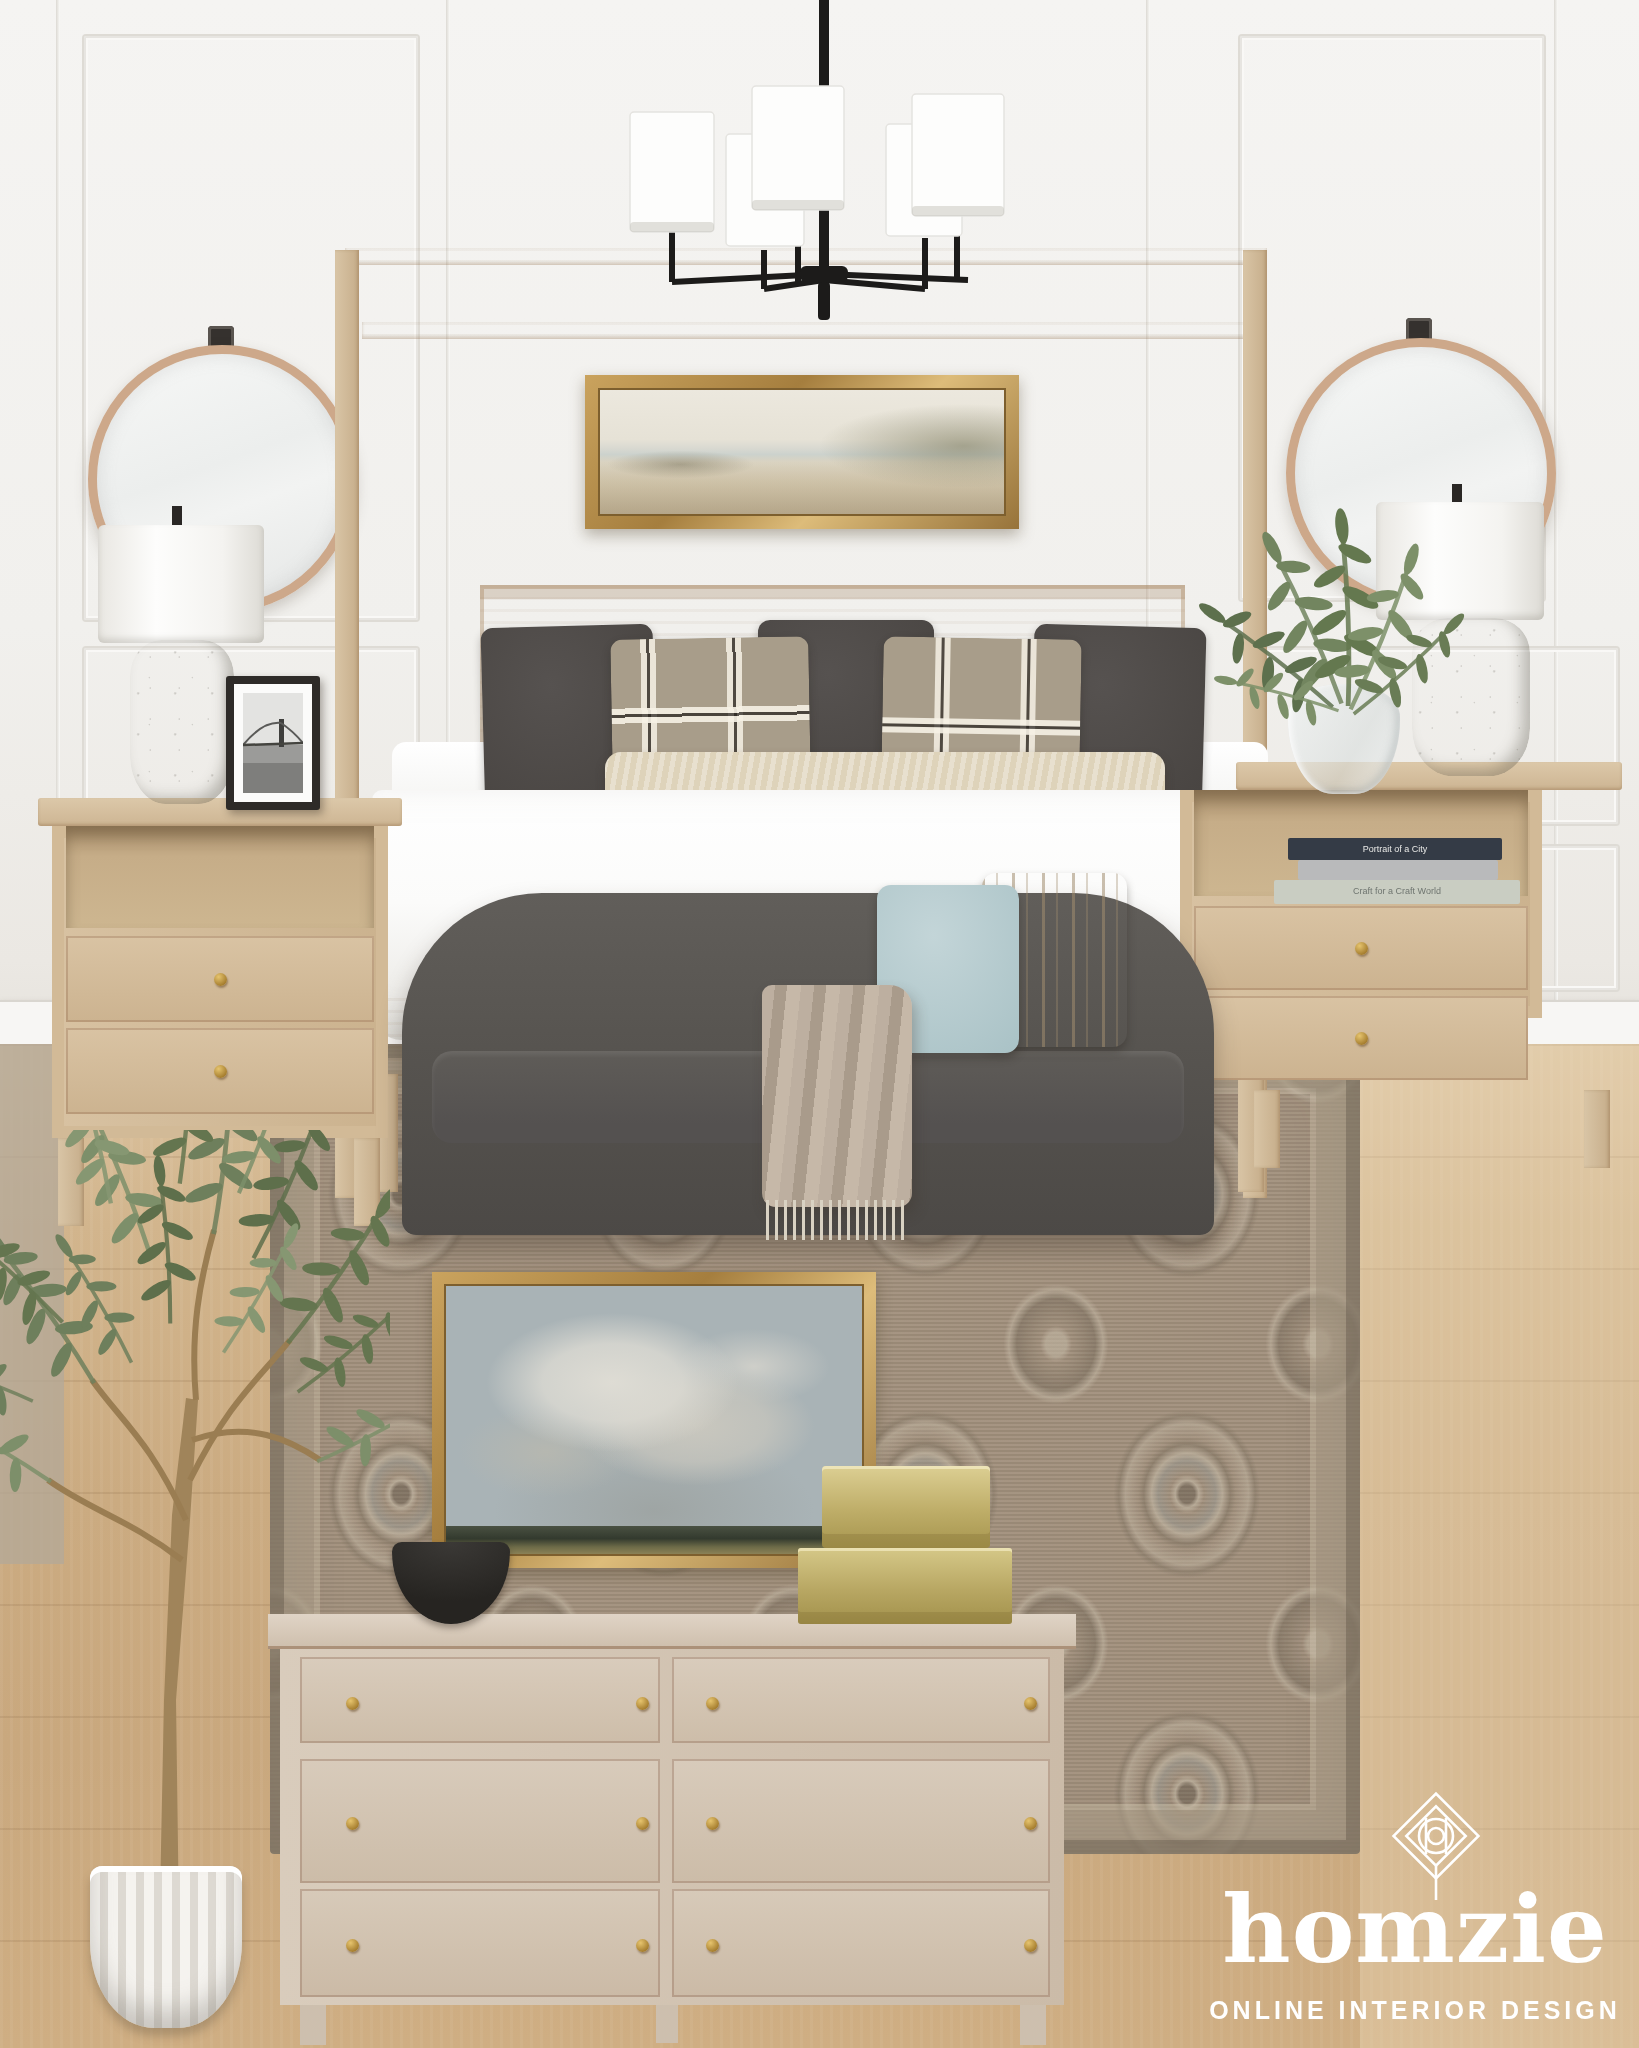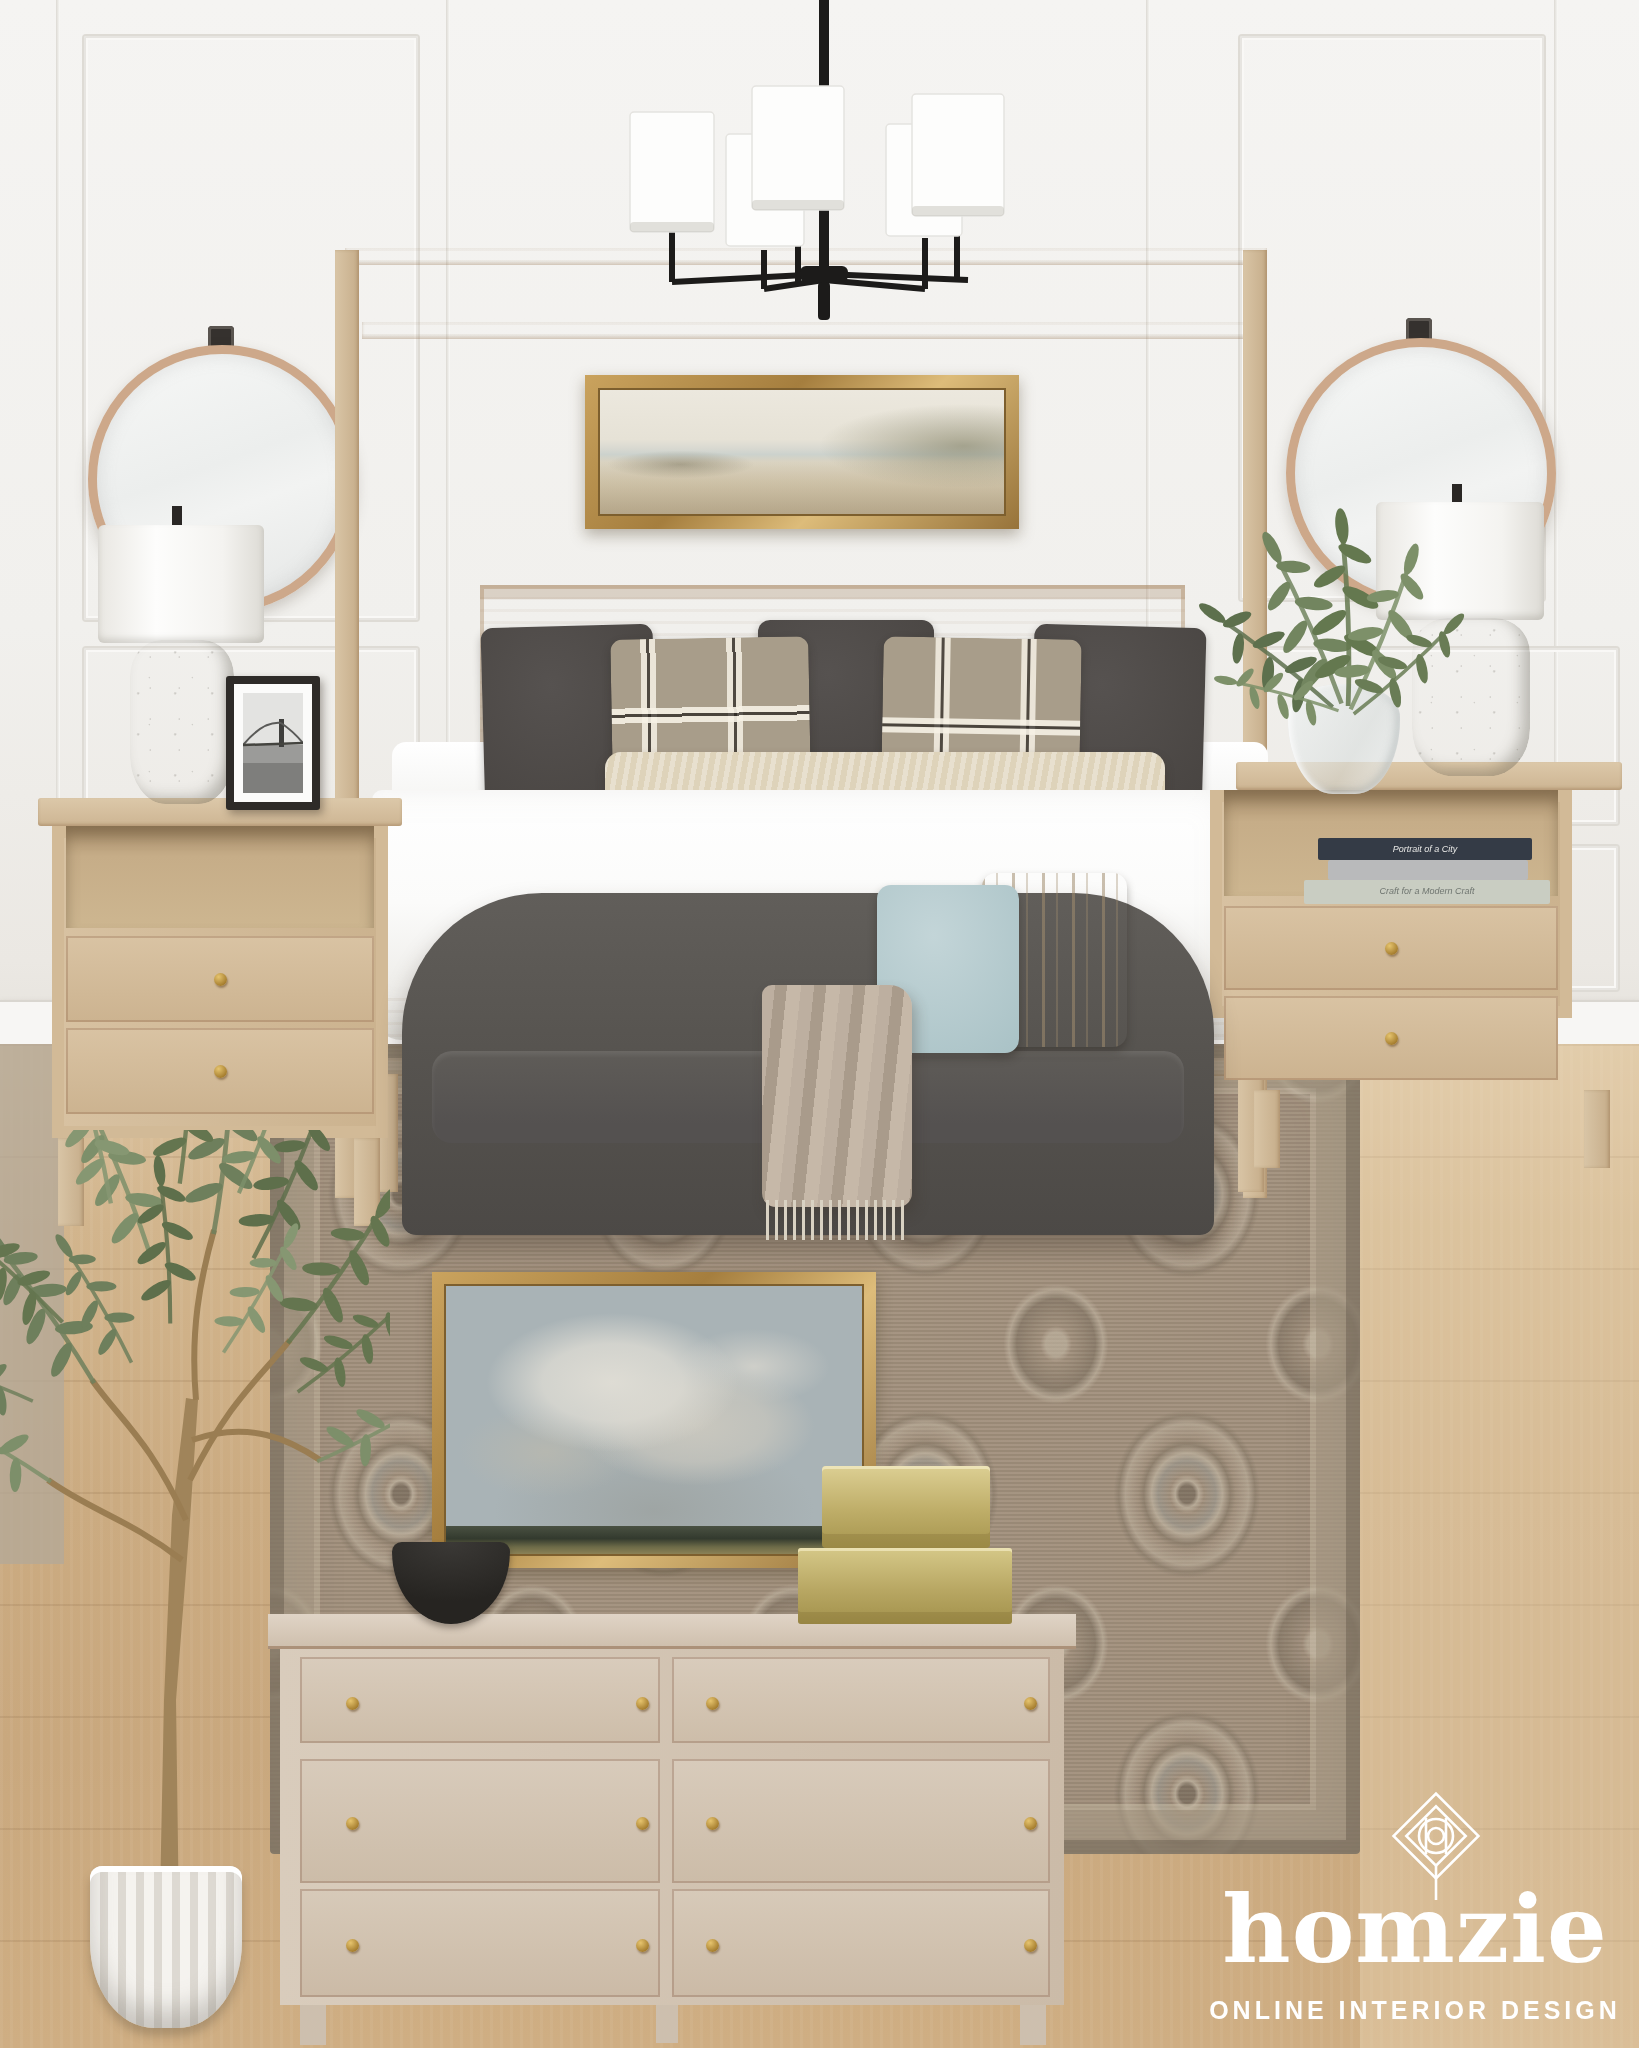--- a/index.html
+++ b/index.html
@@ -184,28 +184,28 @@
         <rect y="52" width="60" height="48" fill="#9b9b99"></rect>
         <rect y="70" width="60" height="30" fill="#7e7e7c"></rect>
         <rect x="36" y="26" width="5" height="28" fill="#3f3f3d"></rect>
         <path d="M0,52 Q20,28 38,30 M38,30 Q50,38 60,50" stroke="#5a5a58" stroke-width="2" fill="none"></path>
         <path d="M0,52 L60,50" stroke="#44443f" stroke-width="2.5"></path>
       </svg>
     </div>
   </div>
 
   <div class="abs wood" style="left:1236px;top:762px;width:386px;height:28px;border-radius:3px;"></div>
-  <div class="abs" style="left:1210px;top:790px;width:362px;height:228px;background:linear-gradient(90deg,#d8c2a2,#cbb28e);box-shadow:inset 0 0 0 12px #d2ba97;font-style:italic;">
+  <div class="abs" style="left:1180px;top:790px;width:362px;height:228px;background:linear-gradient(90deg,#d8c2a2,#cbb28e);box-shadow:inset 0 0 0 12px #d2ba97;">
     <div class="abs" style="left:14px;top:0;width:334px;height:106px;background:linear-gradient(180deg,#a98f6c,#c6ad88 30%,#cdb690);box-shadow:inset 0 10px 14px rgba(90,70,45,.45);">
       <div class="abs" style="left:94px;top:48px;width:214px;height:22px;background:#343b46;border-radius:2px;">
         <div class="spinetext">Portrait of a City</div>
         </div>
       <div class="abs" style="left:104px;top:70px;width:200px;height:20px;background:#b9babb;border-radius:2px;"></div>
       <div class="abs" style="left:80px;top:90px;width:246px;height:24px;background:#c9cdc2;border-radius:2px;">
-        <div class="spinetext" style="color:#6f7570;">Craft for a Modern Craft</div>
+        <div class="spinetext" style="color:#6f7570;">Craft for a Craft World</div>
         </div>
     </div>
     <div class="abs" style="left:14px;top:116px;width:334px;height:84px;background:linear-gradient(180deg,#d9c3a3,#ccb390);box-shadow:inset 0 0 0 2px rgba(150,110,80,.35);">
       <div class="knob abs" style="left:161px;top:36px;"></div>
       </div>
     <div class="abs" style="left:14px;top:206px;width:334px;height:84px;background:linear-gradient(180deg,#d9c3a3,#ccb390);box-shadow:inset 0 0 0 2px rgba(150,110,80,.35);">
       <div class="knob abs" style="left:161px;top:36px;"></div>
       </div>
   </div>
   <div class="abs woodv" style="left:1254px;top:1090px;width:26px;height:78px;"></div>

